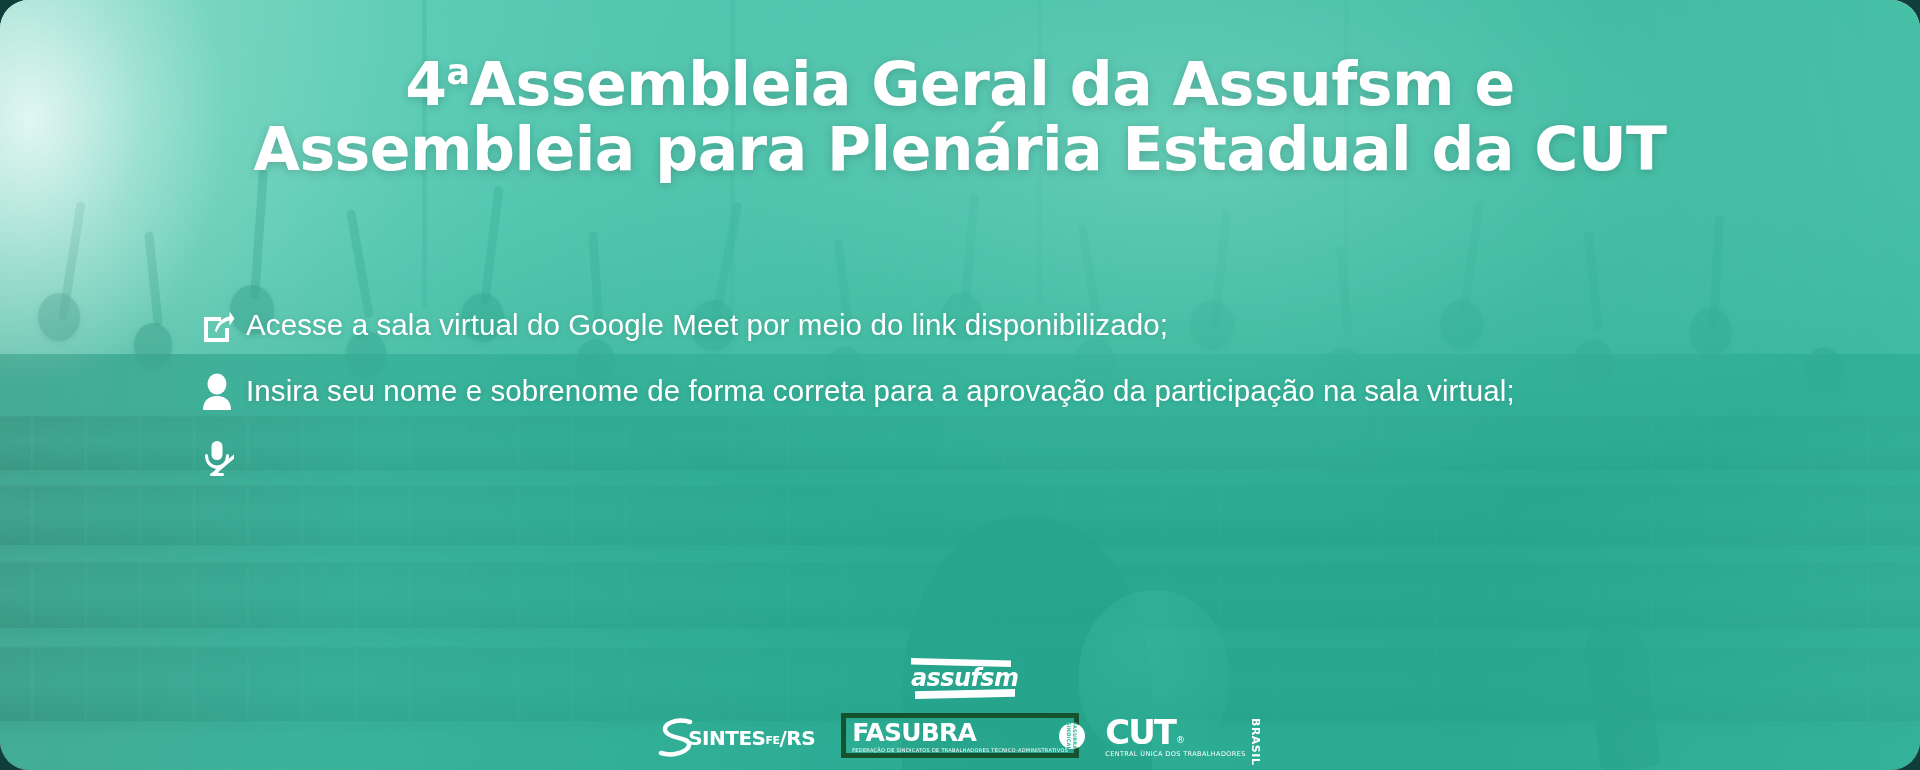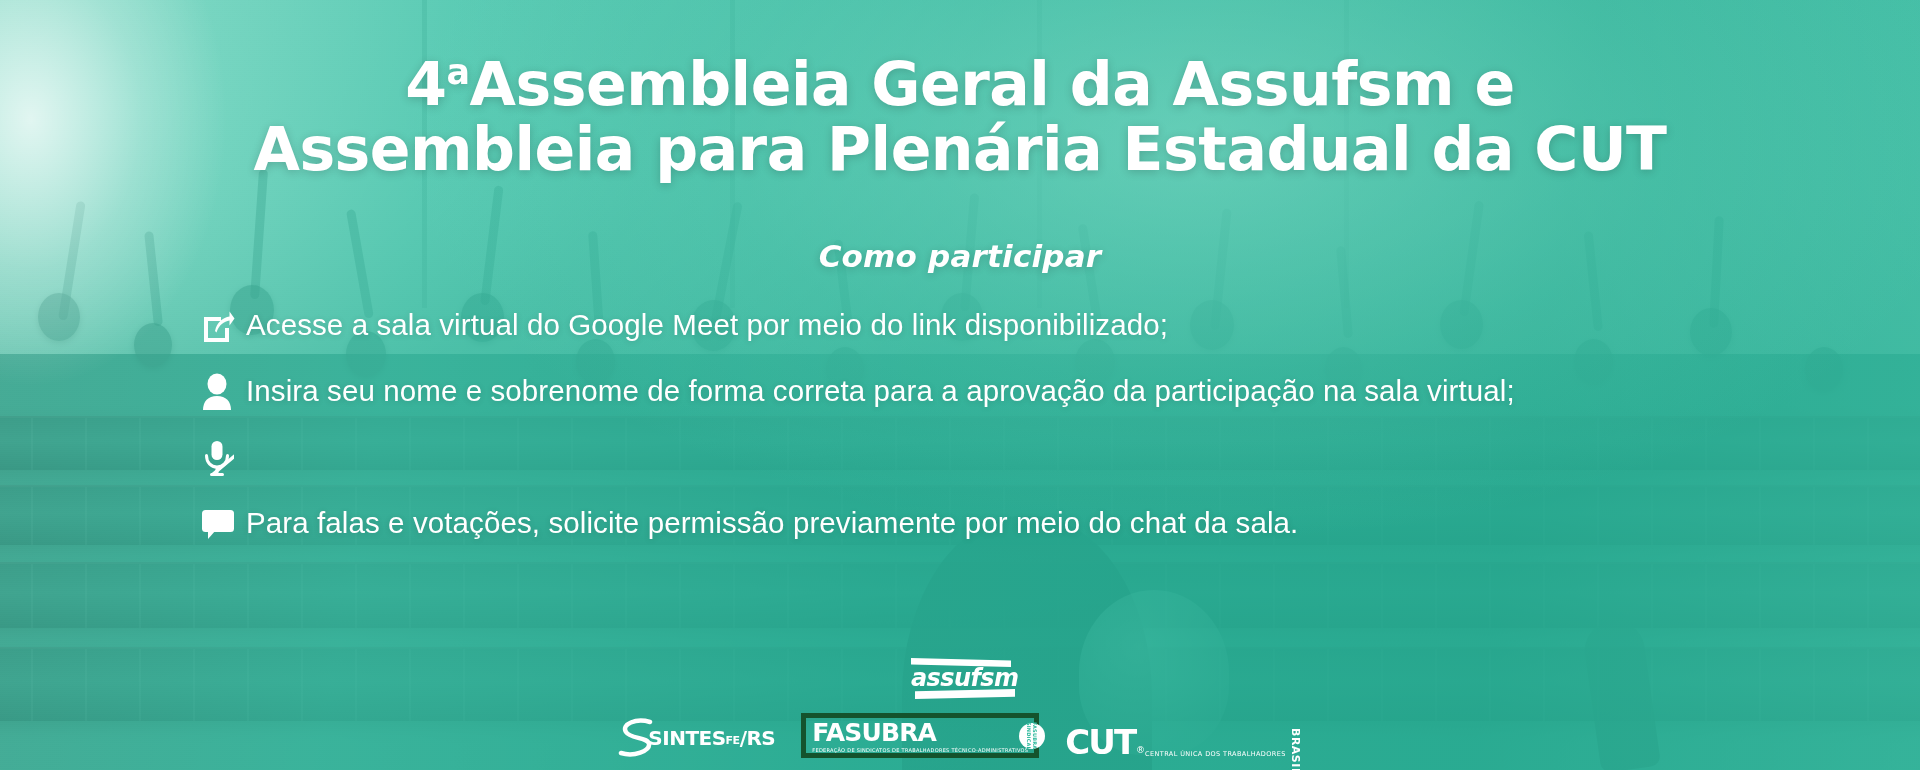--- a/index.html
+++ b/index.html
@@ -11,20 +11,21 @@
   body {
     font-family: "Liberation Sans", sans-serif;
   }
 
   .banner {
     position: relative;
     width: 1920px;
     height: 770px;
     overflow: hidden;
     background: #ec4899;
+    border-radius: 29px;
   }
 
   
   .photo {
     position: absolute;
     inset: 0;
     background-color: #3a6f68;
     overflow: hidden;
   }
   
@@ -333,22 +334,22 @@
     align-items: center;
     justify-content: center;
     writing-mode: vertical-rl;
     letter-spacing: .2px;
   }
 
   
   .cut {
     position: relative;
     display: flex;
-    flex-direction: row;
-    align-items: flex-end;
+    flex-direction: column;
+    align-items: flex-start;
     padding-right: 16px;
   }
   .cut .main {
     display: flex;
     align-items: flex-end;
   }
   .cut .word {
     font-family: "DejaVu Sans", sans-serif;
     font-weight: 700;
     font-size: 34px;
@@ -446,21 +447,20 @@
   <div class="teal-overlay2"></div>
   <div class="light-left"></div>
 
   <div class="content">
 
     <div class="headline">
       <span class="line"><span>4</span><sup>a</sup><span>Assembleia Geral da Assufsm e</span></span>
       <span class="line">Assembleia para Plenária Estadual da CUT</span>
     </div>
 
-    <div class="subhead">Como participar</div>
 
     <div class="bullets">
 
       <div class="bullet">
         <span class="icon">
           <svg width="36" height="36" viewBox="0 0 36 36" aria-hidden="true">
             <path d="M4 9 H21 V13 H8 V30 H25 V20 H29 V34 H4 Z" fill="#ffffff"></path>
             <path d="M15 23 C17 14, 23 9.5, 29.5 8.5 L29.5 3.5 L34.5 10.5 L29.5 17.5 L29.5 12.5 C24 13.5, 19 16.5, 16.5 24.5 Z" fill="#ffffff"></path>
           </svg>
         </span>
@@ -482,29 +482,20 @@
           <svg width="34" height="40" viewBox="0 0 34 40" aria-hidden="true">
             <rect x="11.5" y="3" width="11" height="19" rx="5.5" fill="#ffffff"></rect>
             <path d="M6.5 17.5 C6.5 24.5, 11 29, 17 29 C23 29, 27.5 24.5, 27.5 17.5" stroke="#ffffff" stroke-width="3" fill="none" stroke-linecap="round"></path>
             <rect x="15.5" y="29" width="3" height="7" fill="#ffffff"></rect>
             <rect x="10" y="35" width="14" height="3" rx="1.5" fill="#ffffff"></rect>
             <rect x="2" y="27.5" width="32" height="3.4" rx="1.7" fill="#ffffff" transform="rotate(-40 18 20)"></rect>
           </svg>
         </span>
       </div>
 
-      <div class="bullet">
-        <span class="icon">
-          <svg width="36" height="32" viewBox="0 0 36 32" aria-hidden="true">
-            <rect x="2" y="2" width="32" height="22" rx="3.5" fill="#ffffff"></rect>
-            <path d="M8 22 L8 31 L16 22 Z" fill="#ffffff"></path>
-          </svg>
-        </span>
-        <span class="txt">Para falas e votações, solicite permissão previamente por meio do chat da sala.</span>
-      </div>
 
     </div>
 
     <div class="logos">
 
       <div class="logo-row-top">
         <div class="assufsm">
           <span class="bar-top"></span>
           <span class="word">assufsm</span>
           <span class="bar-bot"></span>

